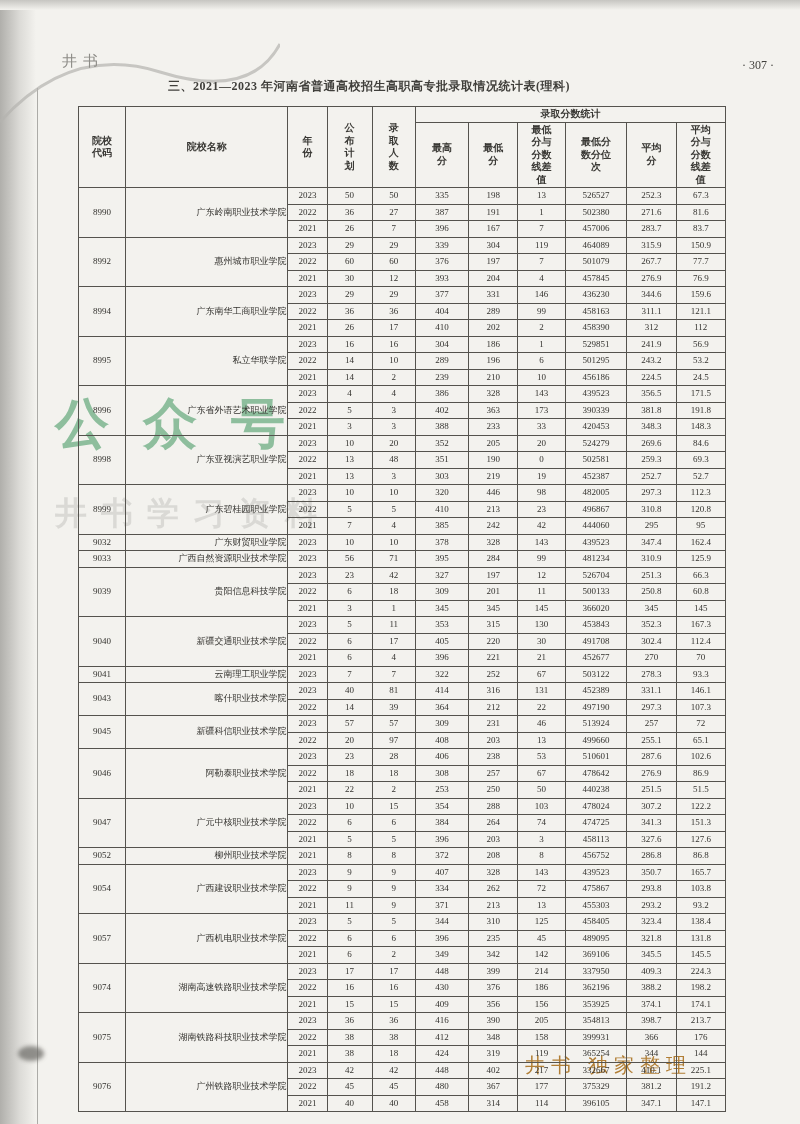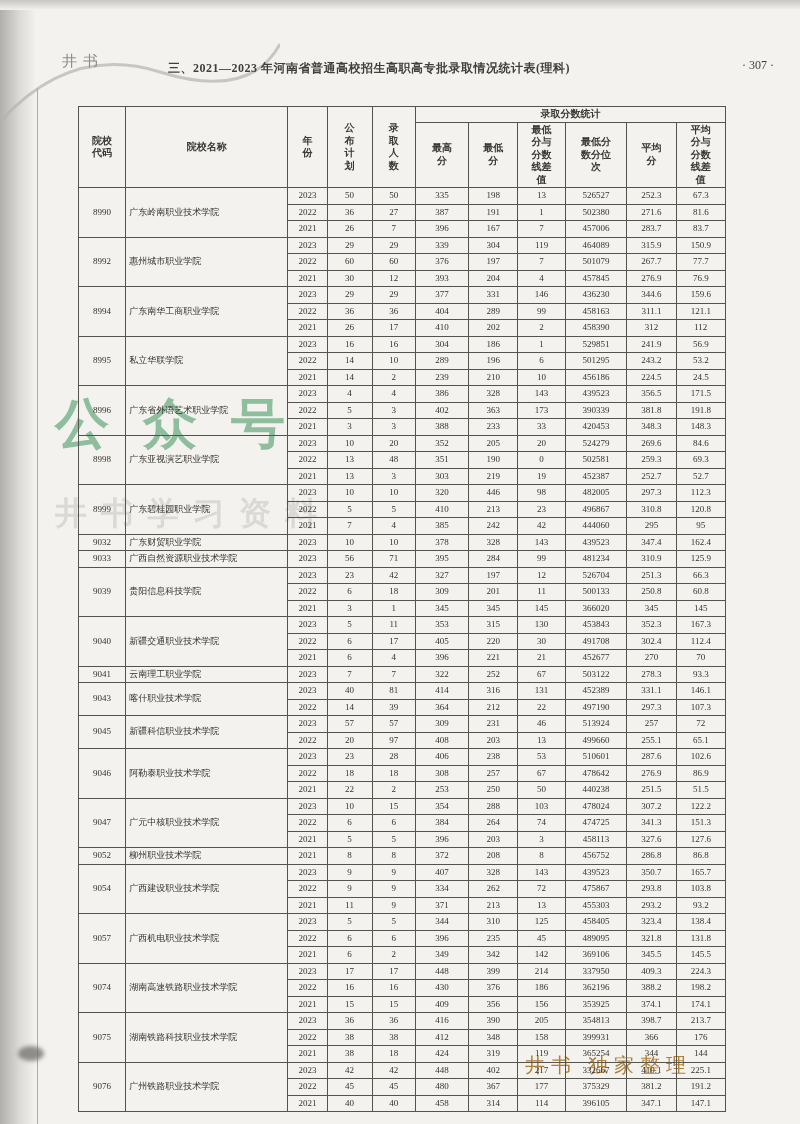--- a/index.html
+++ b/index.html
@@ -9,39 +9,39 @@
   }
   .edge-left{position:absolute;left:0;top:0;width:36px;height:100%;
     background:linear-gradient(90deg,#b0afab,#dcdbd7 55%,#f3f2ee);z-index:0}
   .edge-top{position:absolute;left:0;top:0;width:100%;height:10px;
     background:linear-gradient(#c6c5c1,#f3f2ee);z-index:0}
   .spine-line{position:absolute;left:37px;top:88px;bottom:0;width:1px;
     background:#9a9995;opacity:.8;z-index:1}
   .swoosh{position:absolute;left:0;top:26px;z-index:1;opacity:.7}
   .brand{position:absolute;left:62px;top:52px;font-size:15px;letter-spacing:6px;
     color:#8d8c87;z-index:2}
-  .page-header{position:absolute;left:168px;top:58px;z-index:2;white-space:nowrap}
+  .page-header{position:absolute;left:168px;top:76px;z-index:2;white-space:nowrap}
   .page-title{font-size:12px;font-weight:bold;color:#403f3b;letter-spacing:.5px}
   .page-number{position:absolute;right:26px;top:58px;font-size:12px;color:#403f3b;z-index:2}
   .wm1{position:absolute;left:55px;top:388px;font-size:54px;font-weight:bold;
     color:#15803d;opacity:.45;letter-spacing:34px;z-index:1}
   .wm2{position:absolute;left:55px;top:492px;font-size:32px;font-weight:bold;
     color:#bcbcb8;opacity:.45;letter-spacing:14px;z-index:1}
   .wm-footer{position:absolute;left:525px;top:1052px;font-size:20px;
     color:#a16207;opacity:.8;letter-spacing:6px;z-index:2}
   .blob{position:absolute;left:18px;top:1046px;width:26px;height:15px;
     background:#6f6e6a;border-radius:50%;filter:blur(2px);opacity:.75;z-index:1}
   .table-wrap{position:absolute;left:78px;top:106px;z-index:2}
   table{border-collapse:collapse;table-layout:fixed;width:648px;background:transparent}
   th,td{border:1px solid #55534e;color:#34332f;text-align:center;
     padding:0 1px;overflow:hidden}
   thead th{font-size:10px;line-height:1.25;font-weight:bold;padding:1px 13px;color:#3a3935}
   thead tr.sub th{height:30px}
   tbody td{height:15.5px;line-height:1.05;font-size:9px}
-  td.cname{text-align:left;padding-left:3px;font-size:9px}
+  td.cname{text-align:right;padding-left:3px;font-size:9px}
   td.ccode{font-size:9px}
 </style>
 </head>
 <body>
 
 <div class="edge-left"></div>
 <div class="edge-top"></div>
 <div class="spine-line"></div>
 
 <svg class="swoosh" width="280" height="110" viewBox="0 0 280 110">

